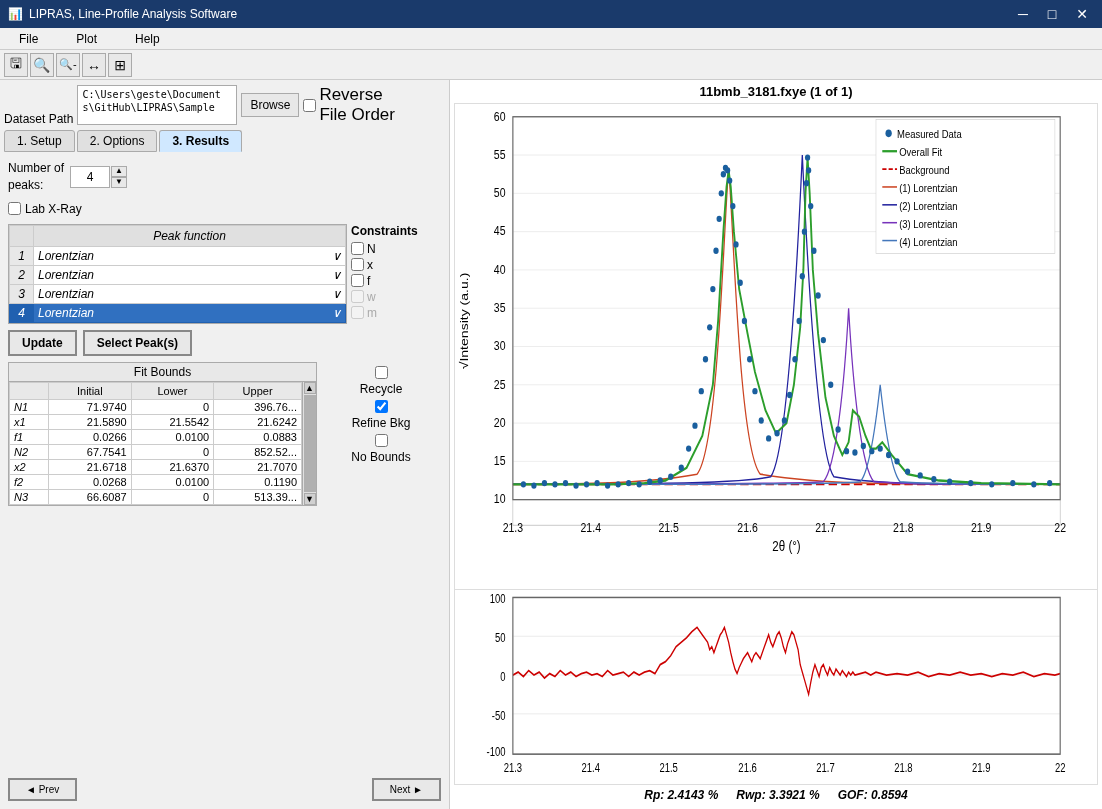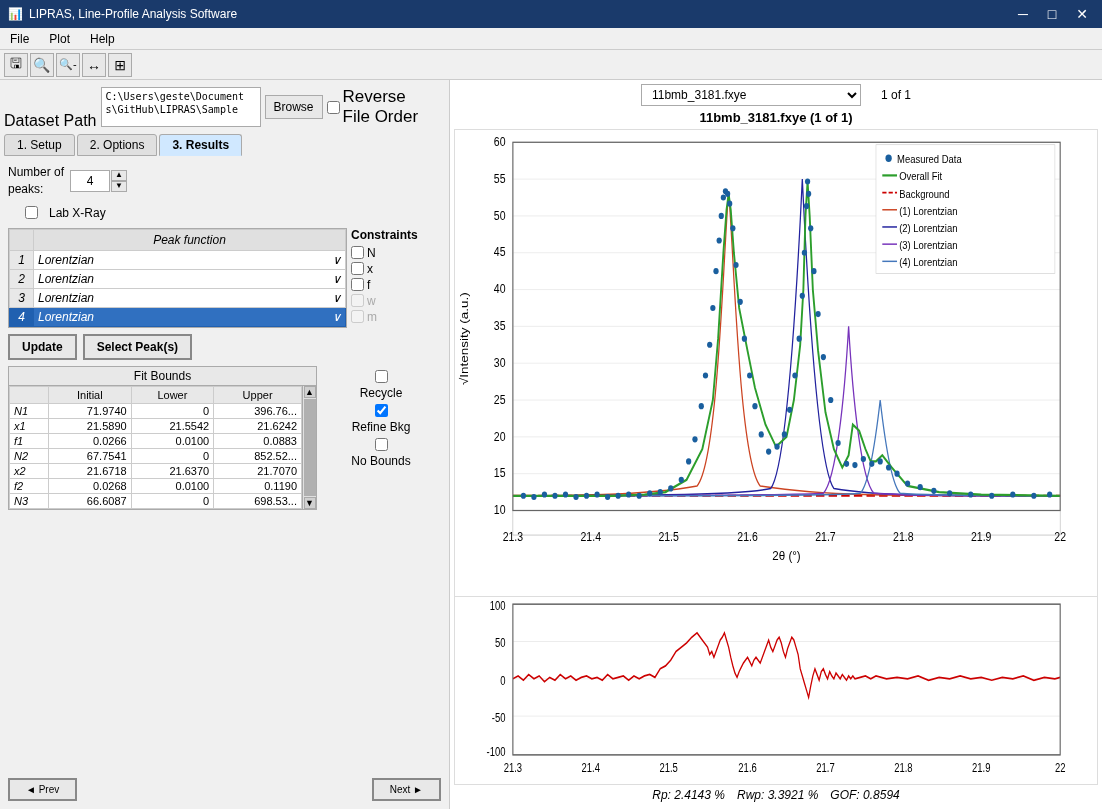--- a/index.html
+++ b/index.html
@@ -6,51 +6,51 @@
     body { font-family: 'Segoe UI', Arial, sans-serif; font-size: 12px; background: #f0f0f0; color: #000; width: 1102px; height: 809px; overflow: hidden; }
     
     
     #titlebar { background: #1a3a6b; color: white; height: 28px; display: flex; align-items: center; padding: 0 8px; justify-content: space-between; }
     #titlebar-left { display: flex; align-items: center; gap: 6px; font-size: 12px; }
     #titlebar-right { display: flex; gap: 8px; }
     .title-btn { color: white; font-size: 14px; cursor: pointer; padding: 0 6px; }
     
     
     #menubar { background: #f0f0f0; height: 22px; display: flex; align-items: center; border-bottom: 1px solid #ccc; }
-    .menu-item { padding: 2px 10px; cursor: pointer; font-size: 12px; }
+    .menu-item { padding: 2px 19px; cursor: pointer; font-size: 12px; }
     
     
     #toolbar { background: #f0f0f0; height: 30px; display: flex; align-items: center; padding: 2px 4px; border-bottom: 1px solid #ccc; gap: 2px; }
     .tool-btn { width: 24px; height: 24px; border: 1px solid #aaa; background: #e8e8e8; cursor: pointer; display: flex; align-items: center; justify-content: center; font-size: 14px; }
     
     
     #main { display: flex; height: calc(809px - 80px); }
     
     
     #left-panel { width: 450px; background: #f0f0f0; border-right: 1px solid #ccc; display: flex; flex-direction: column; padding: 4px; }
     
     
     #dataset-row { display: flex; align-items: center; gap: 4px; margin-bottom: 4px; }
-    .label-text { font-size: 16px; white-space: nowrap; margin-top: 28px; }
+    .label-text { font-size: 12px; white-space: nowrap; margin-top: 28px; }
     .path-input { width: 160px; height: 40px; border: 1px solid #aaa; background: white; padding: 2px 4px; font-size: 11px; overflow: hidden; resize: none; }
     .browse-btn { height: 24px; padding: 2px 8px; border: 1px solid #aaa; background: #e8e8e8; cursor: pointer; font-size: 12px; }
     .checkbox-row { display: flex; align-items: center; gap: 3px; font-size: 12px; }
     
     
     #tabs { display: flex; gap: 2px; }
     .tab { padding: 3px 12px; border: 1px solid #aaa; background: #e0e0e0; cursor: pointer; font-size: 12px; border-radius: 3px 3px 0 0; }
     .tab.active { background: #d0e8ff; border-bottom: 1px solid #d0e8ff; font-weight: bold; }
     
     
     #setup-content { flex: 1; overflow-y: auto; }
     .num-peaks-row { display: flex; align-items: center; gap: 6px; margin: 8px 4px; }
     .spinner-input { width: 40px; height: 22px; border: 1px solid #aaa; text-align: center; font-size: 12px; }
     .spinner-btns { display: flex; flex-direction: column; }
     .spinner-btn { width: 16px; height: 11px; border: 1px solid #aaa; background: #e8e8e8; cursor: pointer; font-size: 8px; display: flex; align-items: center; justify-content: center; line-height: 1; }
-    .lab-xray-row { display: flex; align-items: center; gap: 11px; margin: 4px 21px 8px; }
+    .lab-xray-row { display: flex; align-items: center; gap: 4px; margin: 4px 4px 8px; }
     
     
     #peak-function-area { display: flex; gap: 4px; margin: 4px; }
     #peak-table-container { flex: 1; border: 1px solid #aaa; background: white; font-style: italic; }
     .peak-table { width: 100%; border-collapse: collapse; }
     .peak-table th { background: #e0e0e0; border: 1px solid #ccc; padding: 3px 6px; font-weight: normal; font-size: 12px; }
     .peak-table td { border: 1px solid #ccc; padding: 2px 4px; font-size: 12px; }
     .peak-table td.row-num { width: 24px; text-align: center; background: #e8e8e8; }
     .peak-row-select { background: #3070c0; color: white; }
     .peak-row-select td { border-color: #2060b0; }
@@ -93,21 +93,21 @@
     #right-panel { flex: 1; background: white; display: flex; flex-direction: column; padding: 4px; }
     #chart-header { display: flex; align-items: center; justify-content: center; gap: 20px; margin-bottom: 4px; }
     .file-dropdown { padding: 2px 6px; border: 1px solid #aaa; background: white; font-size: 12px; width: 220px; }
     .file-counter { font-size: 12px; }
     #chart-title { text-align: center; font-size: 13px; font-weight: bold; margin-bottom: 4px; }
     
     #charts-area { flex: 1; display: flex; flex-direction: column; }
     #main-chart { flex: 3; position: relative; border: 1px solid #ddd; }
     #residual-chart { flex: 1.2; position: relative; border: 1px solid #ddd; border-top: none; }
     
-    #stats-row { display: flex; justify-content: center; gap: 12px; font-size: 12px; font-style: italic; padding: 3px; }
+    #stats-row { display: flex; justify-content: center; gap: 18px; font-size: 12px; font-style: italic; padding: 3px; font-weight: bold; }
     
     
     svg { display: block; }
   </style>
 </head>
 <body>
 
 <div id="titlebar">
   <div id="titlebar-left">
     <span>📊</span>
@@ -300,21 +300,21 @@
                   <tr>
                     <td class="param-label">f2</td>
                     <td>0.0268</td>
                     <td>0.0100</td>
                     <td>0.1190</td>
                   </tr>
                   <tr>
                     <td class="param-label">N3</td>
                     <td>66.6087</td>
                     <td>0</td>
-                    <td>698.53...</td>
+                    <td>513.39...</td>
                   </tr>
                 </tbody>
               </table>
             </div>
             <div id="fit-bounds-scrollbar">
               <div class="scroll-arrow">▲</div>
               <div class="scroll-thumb"></div>
               <div class="scroll-arrow">▼</div>
             </div>
           </div>
@@ -340,26 +340,20 @@
 
     <div id="prev-next-row">
       <button class="prev-next-btn">◄ Prev</button>
       <button class="prev-next-btn">Next ►</button>
     </div>
 
   </div>
 
   <div id="right-panel">
 
-    <div id="chart-header">
-      <select class="file-dropdown">
-        <option>11bmb_3181.fxye</option>
-      </select>
-      <span class="file-counter">1 of 1</span>
-    </div>
 
     <div id="chart-title">11bmb_3181.fxye (1 of 1)</div>
 
     <div id="charts-area">
 
       <div id="main-chart">
         <svg width="100%" height="100%" viewBox="0 0 610 380" preserveAspectRatio="none">
 
           <rect x="55" y="10" width="520" height="320" fill="white" stroke="#aaa" stroke-width="0.5"></rect>
 

